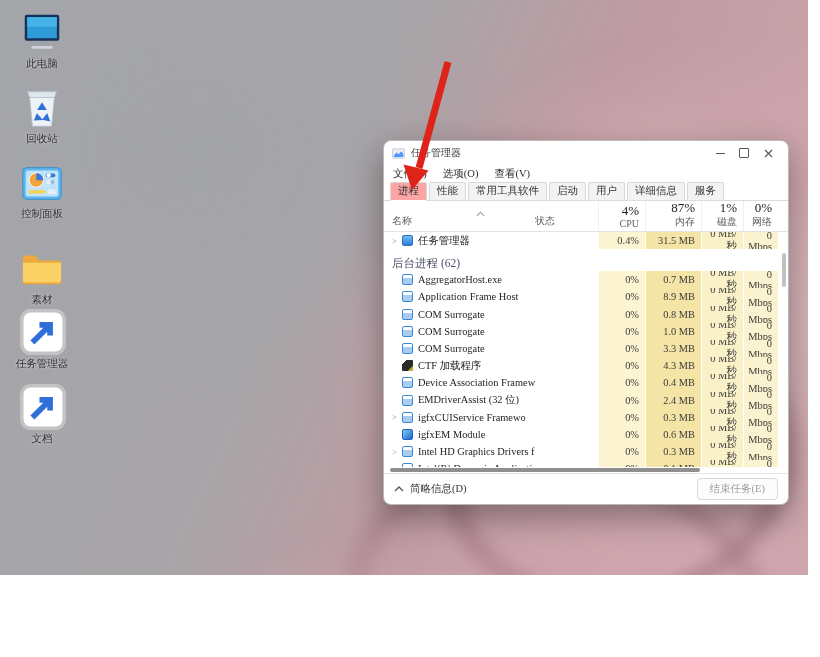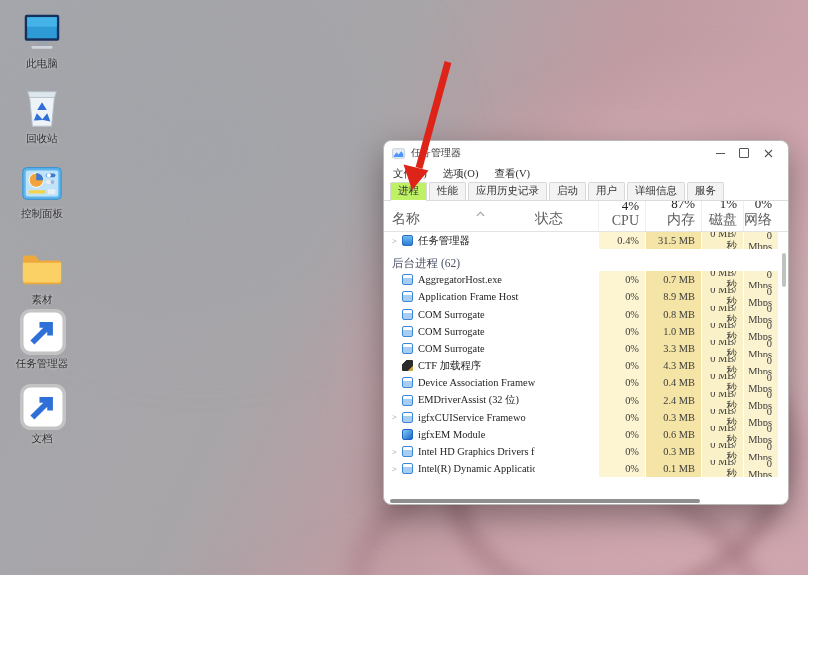--- a/index.html
+++ b/index.html
@@ -31,32 +31,32 @@
   .tm-title-text{font-size:10px;color:#3a3a3a;flex:1;}
   .tm-controls{display:flex;height:100%;}
   .ctrl{width:24px;height:100%;display:flex;align-items:center;justify-content:center;color:#555;}
   .min-glyph{width:9px;height:1px;background:#555;}
   .max-glyph{width:8px;height:8px;border:1px solid #555;border-radius:1px;}
   .tm-menu{height:18px;flex:0 0 18px;display:flex;align-items:center;gap:16px;padding:0 9px;}
   .menu-item{font-size:10.5px;color:#2b2b2b;}
   .tm-tabs{height:17px;flex:0 0 17px;display:flex;align-items:flex-end;padding:0 0 0 6px;border-bottom:1px solid #dcdcdc;}
   .tab{font-size:10.5px;color:#333;padding:1px 7px 2px;border:1px solid #d8d8d8;border-bottom:none;background:#f3f3f3;
        margin-right:2px;border-radius:2px 2px 0 0;position:relative;white-space:nowrap;}
-  .tab.selected{background:#bef264;}
+  .tab.selected{background:#fca5a5;}
   .tab.selected::after{content:"";position:absolute;left:0;right:0;bottom:-1px;height:1px;background:#fff;}
   .tm-head{height:30px;flex:0 0 30px;display:flex;border-bottom:1px solid #e3e3e3;position:relative;}
   .sortcaret{position:absolute;left:92px;top:2px;width:9px;height:6px;}
   .c-name{width:151px;box-sizing:border-box;display:flex;align-items:center;padding-left:8px;overflow:hidden;}
   .c-status{width:63px;box-sizing:border-box;display:flex;align-items:center;overflow:hidden;}
   .c-val{width:47px;box-sizing:border-box;text-align:right;padding-right:6px;border-left:1px solid #fff;
          display:flex;flex-direction:column;justify-content:center;align-items:flex-end;overflow:hidden;}
   .c-val.mem{width:56px;} .c-val.disk{width:42px;} .c-val.net{width:35px;}
   .tm-head .c-name,.tm-head .c-status{align-items:flex-end;padding-bottom:3px;}
   .tm-head .c-val{background:#fff;border-left:1px solid #f0f0f0;justify-content:flex-end;padding-bottom:2px;}
-  .h-label{font-size:14px;color:#5f5f5f;}
+  .h-label{font-size:10px;color:#5f5f5f;}
   .h-pct{font-size:13px;color:#222;line-height:14px;}
   .tm-body{flex:1;overflow:hidden;position:relative;}
   .prow{height:17.2px;display:flex;align-items:stretch;}
   .prow .c-name,.prow .c-status{align-items:center;}
   .prow .c-val{font-size:10.4px;color:#3c3c3c;justify-content:center;}
   .heat-cpu{background:var(--heat_cpu);} .heat-mem{background:var(--heat_mem);}
   .heat-disk{background:var(--heat_disk);} .heat-net{background:var(--heat_net);}
   .expand{width:10px;flex:0 0 10px;font-size:8.5px;color:#888;line-height:10px;}
   .picon{width:11px;height:11px;flex:0 0 11px;margin-right:5px;border-radius:2px;display:inline-block;box-sizing:border-box;}
   .picon.window{border:1.5px solid #3a87d8;background:linear-gradient(180deg,#fff 0 32%,#a9cdf0 32%);}
@@ -210,21 +210,21 @@
       </span>
     </div>
     <div class="tm-menu">
       <span class="menu-item">文件(F)</span>
       <span class="menu-item">选项(O)</span>
       <span class="menu-item">查看(V)</span>
     </div>
     <div class="tm-tabs" id="tm-tabs">
           <div class="tab selected">进程</div>
           <div class="tab">性能</div>
-          <div class="tab">应用历史记录</div>
+          <div class="tab">常用工具软件</div>
           <div class="tab">启动</div>
           <div class="tab">用户</div>
           <div class="tab">详细信息</div>
           <div class="tab">服务</div>
         </div>
     <div class="tm-head">
       <span class="sortcaret">
         <svg viewBox="0 0 10 6" width="9" height="6">
               <path d="M1 5 L5 1 L9 5" stroke="#999" fill="none" stroke-width="1.2"></path>
             </svg>
@@ -419,20 +419,29 @@
             <div class="c-val disk heat-disk">0 MB/秒</div>
             <div class="c-val net heat-net">0 Mbps</div>
           </div>
         </div>
     <div class="tm-hscroll">
           <div class="hthumb"></div>
         </div>
     <div class="tm-vscroll">
           <div class="vthumb"></div>
         </div>
+    <div class="tm-footer">
+      <span class="summary">
+        <svg viewBox="0 0 10 6">
+              <path d="M1 5 L5 1 L9 5" stroke="#555" fill="none" stroke-width="1.3"></path>
+            </svg>
+        <span>简略信息(D)</span>
+      </span>
+      <button class="endtask">结束任务(E)</button>
+    </div>
   </div>
 
   <svg class="arrow" width="808" height="654" viewBox="0 0 808 654">
     <line x1="448" y1="62" x2="419" y2="168" style="stroke:var(--arrow)" stroke-width="7"></line>
     <polygon points="412,190 403.5,164.5 428.5,170.5" style="fill:var(--arrow)"></polygon>
   </svg>
 
   <div class="taskbar">
     <div id="tb-icons">
           <div class="tbicon">

